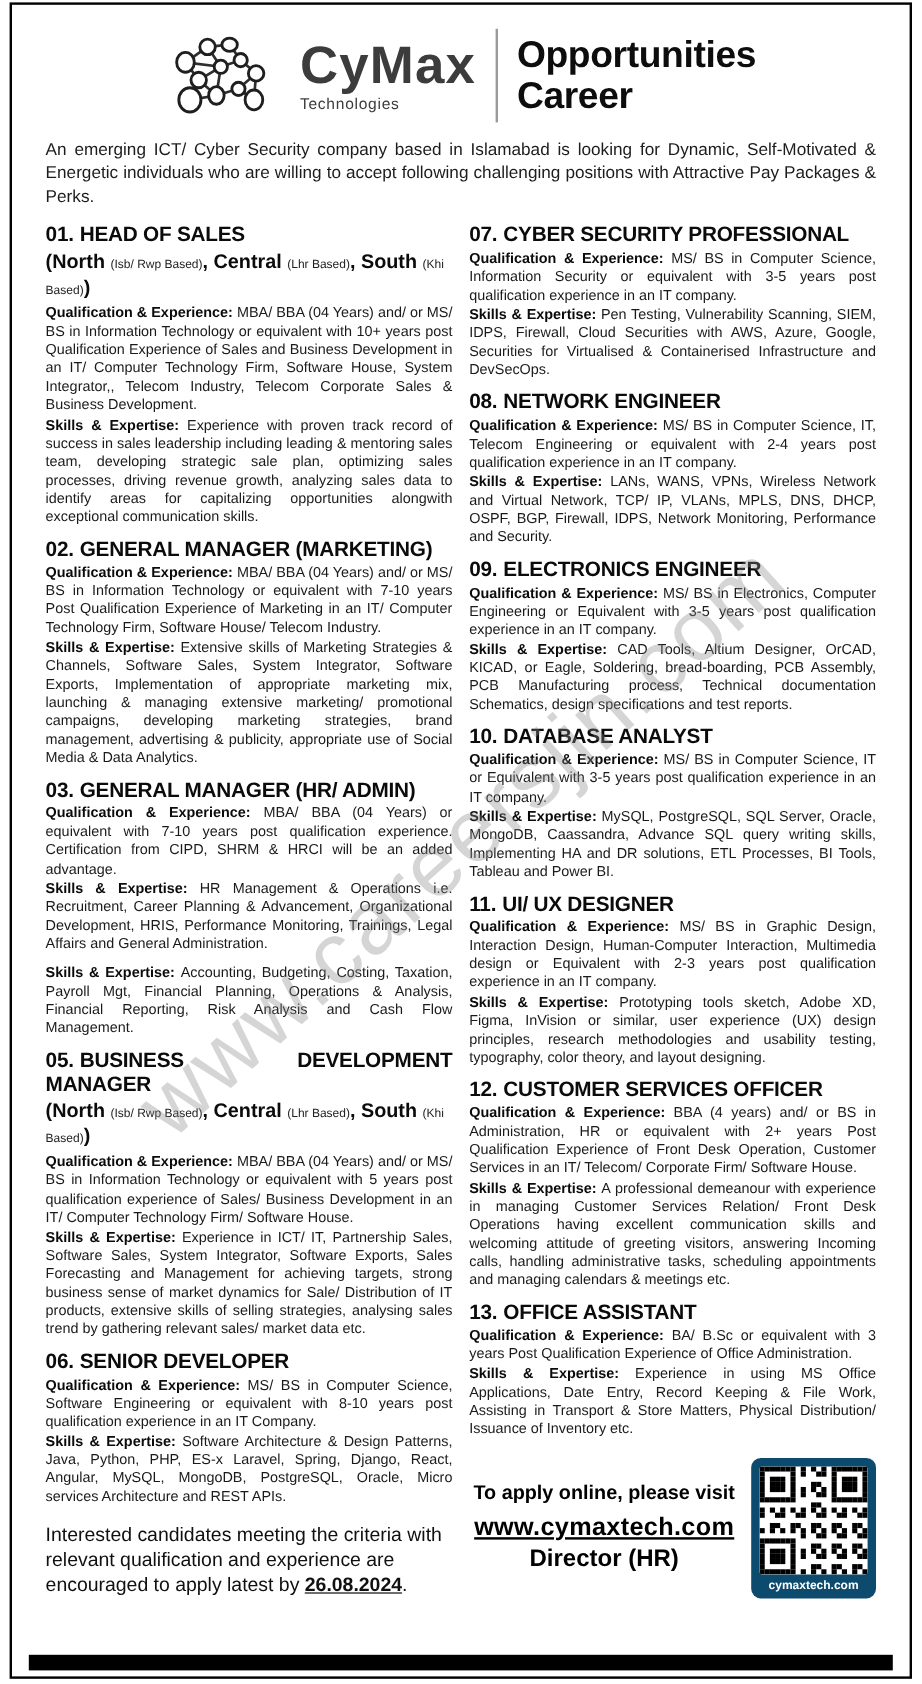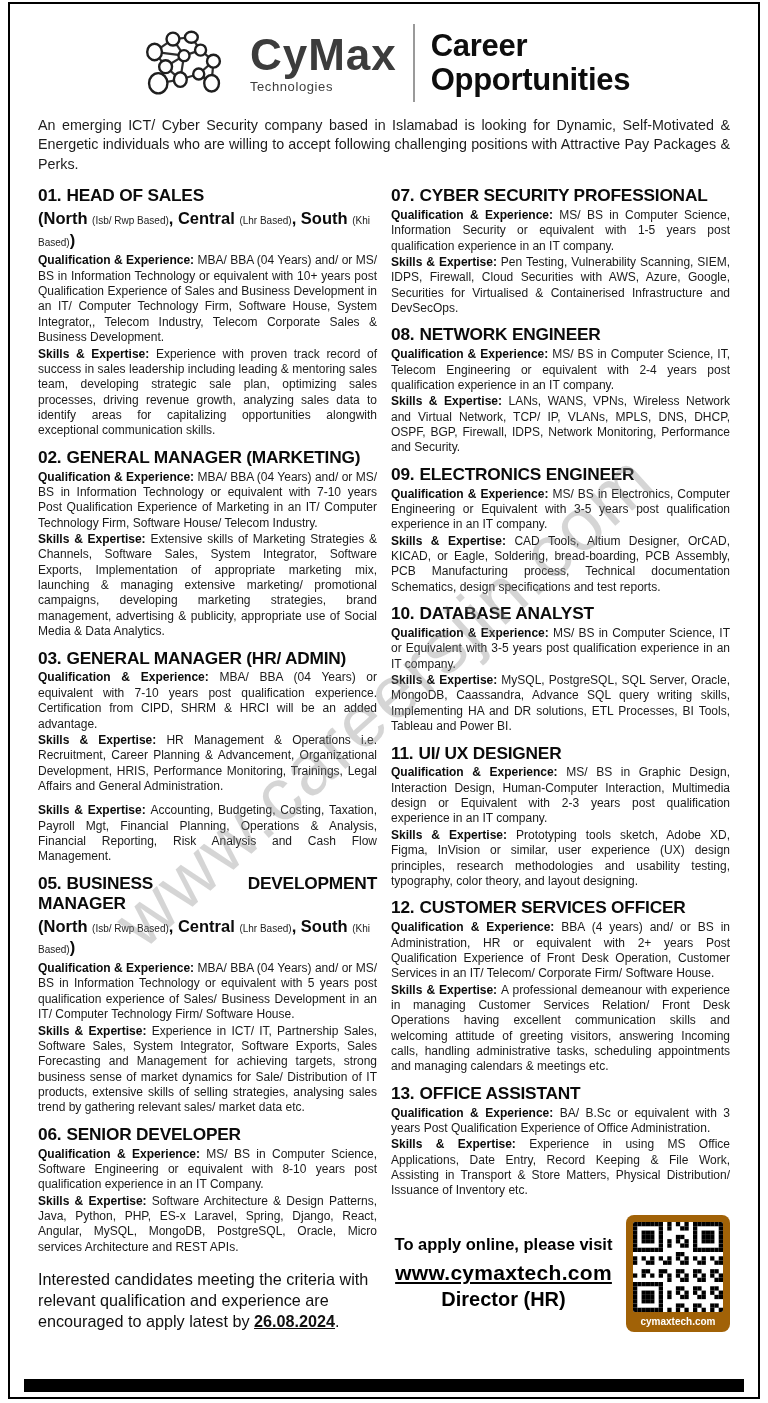--- a/index.html
+++ b/index.html
@@ -54,21 +54,21 @@
   .closing{margin-top:14px;}
   .closing-text{margin:0 0 7px;font-size:16.2px;line-height:1.3;color:#101010;text-align:left;}
   .deadline{font-weight:700;text-decoration:underline;}
 
   
   .apply{display:flex;align-items:center;gap:10px;margin-top:16px;}
   .apply-text{flex:1;text-align:center;}
   .apply-line1{font-size:16.5px;font-weight:700;color:#000;margin-bottom:7px;}
   .apply-url{display:inline-block;font-size:21px;font-weight:700;color:#000;text-decoration:underline;margin-bottom:3px;letter-spacing:.3px;}
   .apply-signatory{font-size:20px;font-weight:700;color:#000;}
-  .qr-box{width:104px;background:#a16207;border-radius:8px;padding:7px 7px 5px;box-sizing:border-box;}
+  .qr-box{width:104px;background:#0c4a6e;border-radius:8px;padding:7px 7px 5px;box-sizing:border-box;}
   .qr-box svg{display:block;background:#fff;width:90px;height:90px;border-radius:2px;}
   .qr-caption{color:#fff;font-size:10px;font-weight:700;text-align:center;margin-top:4px;}
 
   
   .bottom-bar{position:absolute;left:14px;right:14px;bottom:5px;height:13px;background:#000;}
   .watermark{
     position:absolute;left:50%;top:700px;
     transform:translate(-50%,-50%) rotate(-42deg);
     font-size:74px;color:#8a8a8a;opacity:.35;letter-spacing:2px;
     white-space:nowrap;pointer-events:none;z-index:40;font-weight:400;
@@ -116,22 +116,22 @@
             <ellipse cx="80" cy="62" rx="8" ry="9"></ellipse>
           </g>
         </svg>
         <div class="logo-text">
           <div class="brand">CyMax</div>
           <div class="brand-sub">Technologies</div>
         </div>
       </div>
       <div class="vline"></div>
       <div class="hdr-title">
+        <div>Opportunities</div>
         <div>Career</div>
-        <div>Opportunities</div>
       </div>
     </header>
 
     <p class="intro">An emerging ICT/ Cyber Security company based in Islamabad is looking for Dynamic, Self-Motivated &amp; Energetic individuals who are willing to accept following challenging positions with Attractive Pay Packages &amp; Perks.</p>
 
     <div class="cols">
       <div class="col">
         <div id="jobs-left">
             <section class="job">
               <h3 class="job-title"><span class="num">01.</span><span>HEAD OF SALES</span></h3>
@@ -166,21 +166,21 @@
           </div>
         <div class="closing">
           <p class="closing-text"><span>Interested candidates meeting the criteria with relevant qualification and experience are encouraged to apply latest by </span><b class="deadline">26.08.2024</b><span>.</span></p>
 
         </div>
       </div>
       <div class="col">
         <div id="jobs-right">
             <section class="job">
               <h3 class="job-title"><span class="num">07.</span><span>CYBER SECURITY PROFESSIONAL</span></h3>
-              <p class="body-p"><b class="lbl">Qualification &amp; Experience: </b><span>MS/ BS in Computer Science, Information Security or equivalent with 1-5 years post qualification experience in an IT company.</span></p>
+              <p class="body-p"><b class="lbl">Qualification &amp; Experience: </b><span>MS/ BS in Computer Science, Information Security or equivalent with 3-5 years post qualification experience in an IT company.</span></p>
               <p class="body-p"><b class="lbl">Skills &amp; Expertise: </b><span>Pen Testing, Vulnerability Scanning, SIEM, IDPS, Firewall, Cloud Securities with AWS, Azure, Google, Securities for Virtualised &amp; Containerised Infrastructure and DevSecOps.</span></p>
             </section>
             <section class="job">
               <h3 class="job-title"><span class="num">08.</span><span>NETWORK ENGINEER</span></h3>
               <p class="body-p"><b class="lbl">Qualification &amp; Experience: </b><span>MS/ BS in Computer Science, IT, Telecom Engineering or equivalent with 2-4 years post qualification experience in an IT company.</span></p>
               <p class="body-p"><b class="lbl">Skills &amp; Expertise: </b><span>LANs, WANS, VPNs, Wireless Network and Virtual Network, TCP/ IP, VLANs, MPLS, DNS, DHCP, OSPF, BGP, Firewall, IDPS, Network Monitoring, Performance and Security.</span></p>
             </section>
             <section class="job">
               <h3 class="job-title"><span class="num">09.</span><span>ELECTRONICS ENGINEER</span></h3>
               <p class="body-p"><b class="lbl">Qualification &amp; Experience: </b><span>MS/ BS in Electronics, Computer Engineering or Equivalent with 3-5 years post qualification experience in an IT company.</span></p>

